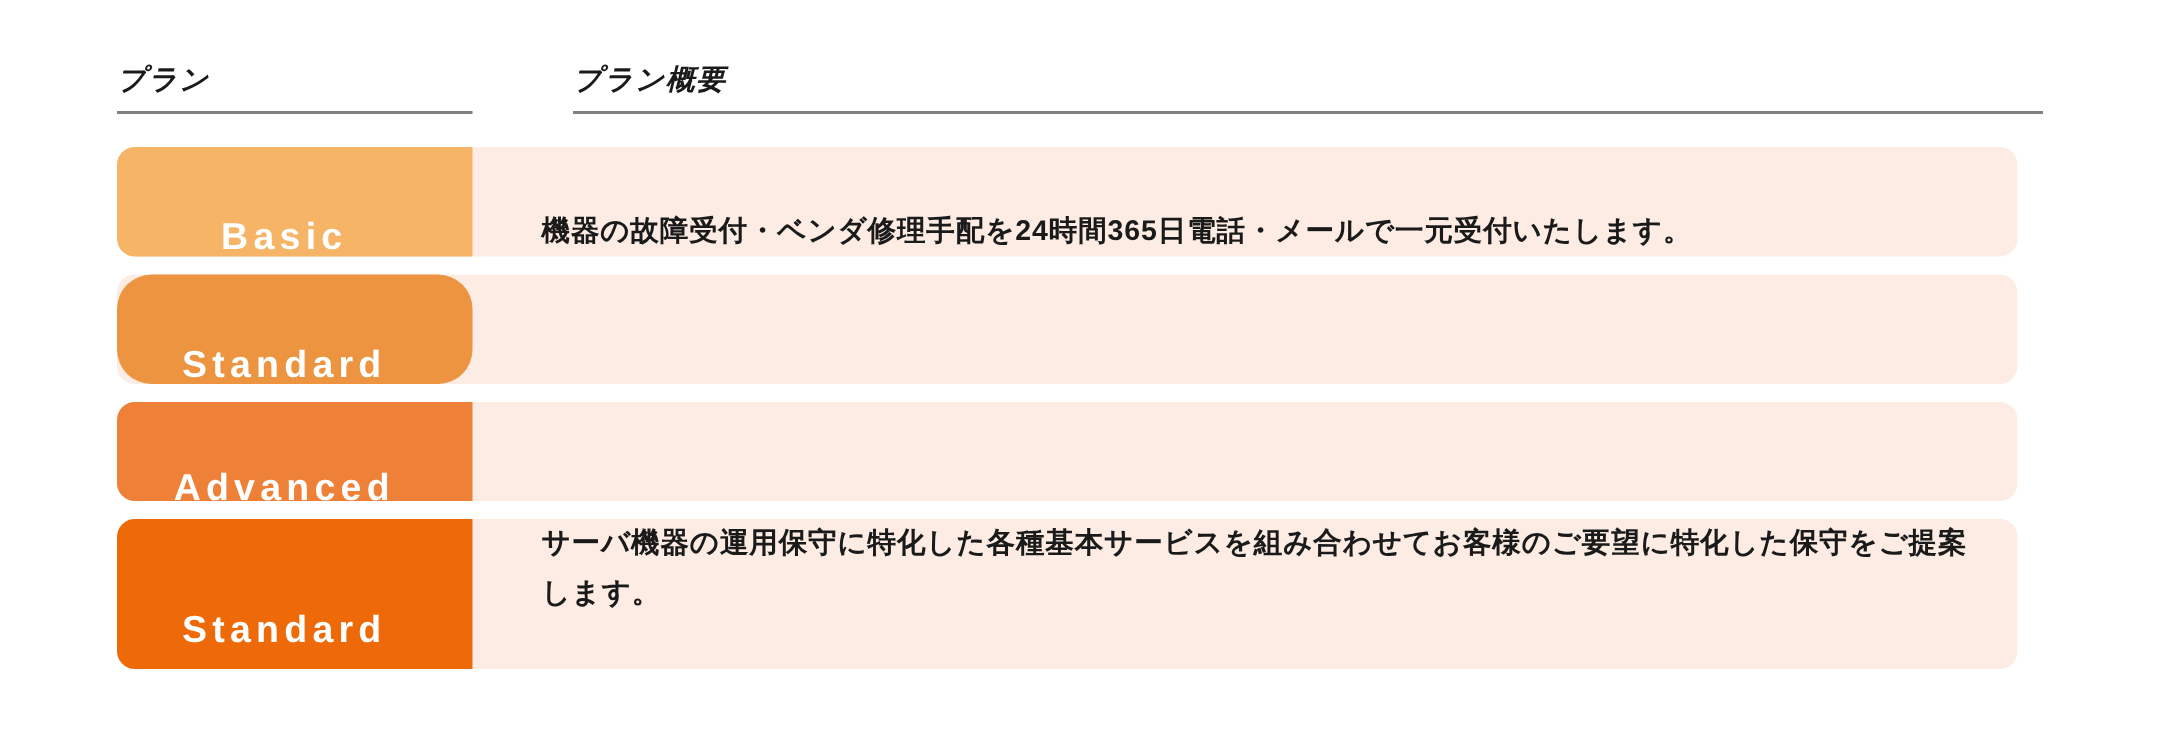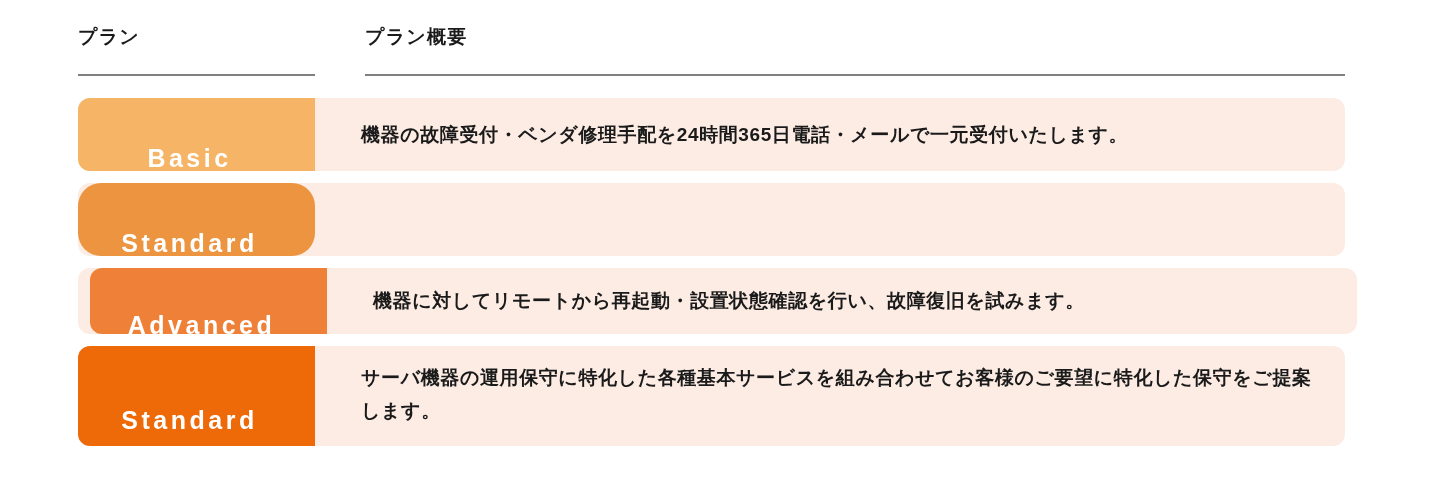--- a/index.html
+++ b/index.html
@@ -29,30 +29,31 @@
     top: 0;
     width: 1440px;
     height: 78px;
   }
   .header-cell {
     position: absolute;
     box-sizing: border-box;
     padding-bottom: 8px;
     border-bottom: 2px solid #0f172a;
     display: flex;
-    align-items: flex-start;
+    align-items: flex-end;
+    font-style: italic;
   }
   .header-cell.plan {
     left: 78px;
     top: 26px;
     width: 237px;
     height: 50px;
   }
   .header-cell.summary {
-    left: 365px;
+    left: 382px;
     top: 26px;
     width: 980px;
     height: 50px;
   }
   .header-label {
     font-size: 19px;
     font-weight: 700;
     letter-spacing: 1.2px;
     line-height: 1.2;
     color: #1a1a1a;
@@ -109,36 +110,36 @@
     margin-top: 48px;
   }
 
   .desc {
     position: relative;
     z-index: 1;
     flex: 1 1 auto;
     box-sizing: border-box;
     padding: 0 24px 0 46px;
     display: flex;
-    align-items: center;
+    align-items: flex-end;
   }
   .desc-text {
     font-size: 19px;
     font-weight: 700;
     line-height: 1.75;
     letter-spacing: 0.6px;
     color: #1a1a1a;
   }
 
   .row-1 { height: 73px; }
   .row-2 { height: 73px; }
-  .row-3 { height: 66px; padding-left: 12px; }
+  .row-3 { height: 66px; }
   .row-4 { height: 100px; }
 
-  .row-4 .desc { align-items: center; font-family: Liberation Mono, monospace; }
+  .row-4 .desc { align-items: flex-start; }
 </style>
 </head>
 <body>
 
 <div class="plan-table">
 
   <div class="header-row">
     <div class="header-cell plan" style="border-bottom-color: rgb(128, 128, 128);">
       <span class="header-label">プラン</span>
     </div>
@@ -164,23 +165,20 @@
       <div class="badge" style="background: rgb(236, 148, 64); border-radius: 23px;">
         <span class="badge-label" style="color: rgb(255, 255, 255);">Standard</span>
       </div>
     </div>
 
     <div class="plan-row row-3">
       <div class="row-bg" style="background: rgb(252, 236, 228);"></div>
       <div class="badge" style="background: rgb(238, 128, 56);">
         <span class="badge-label" style="color: rgb(255, 255, 255);">Advanced</span>
       </div>
-      <div class="desc">
-        <span class="desc-text">機器に対してリモートから再起動・設置状態確認を行い、故障復旧を試みます。</span>
-      </div>
     </div>
 
     <div class="plan-row row-4">
       <div class="row-bg" style="background: rgb(252, 236, 228);"></div>
       <div class="badge" style="background: rgb(238, 106, 9);">
         <span class="badge-label" style="color: rgb(255, 255, 255);">Standard</span>
       </div>
       <div class="desc">
         <span class="desc-text">サーバ機器の運用保守に特化した各種基本サービスを組み合わせてお客様のご要望に特化した保守をご提案します。</span>
       </div>

